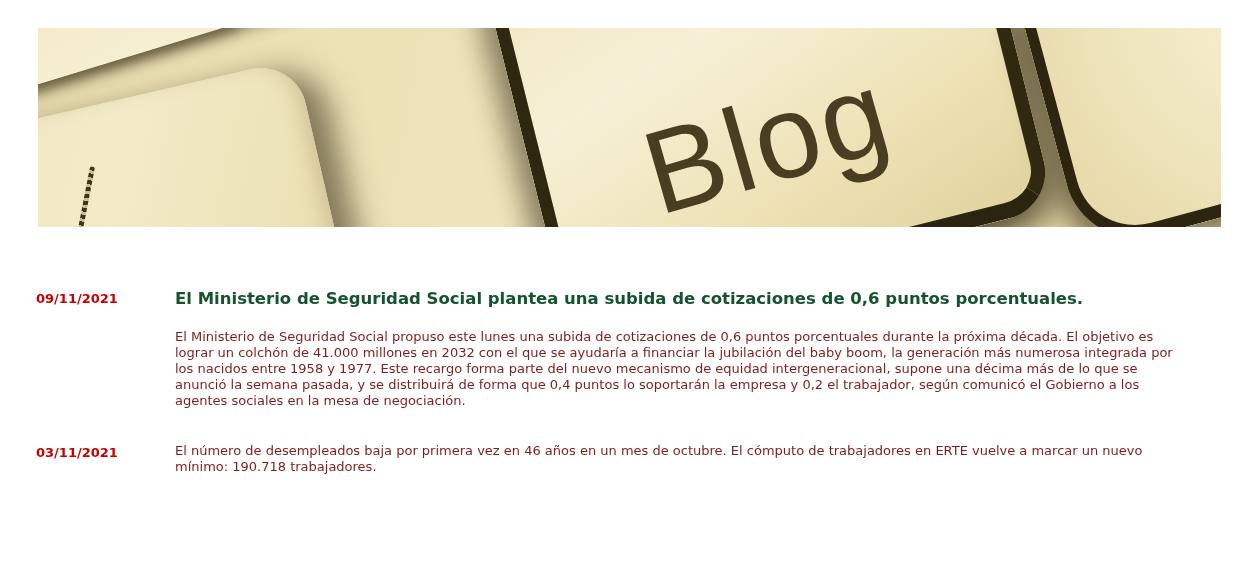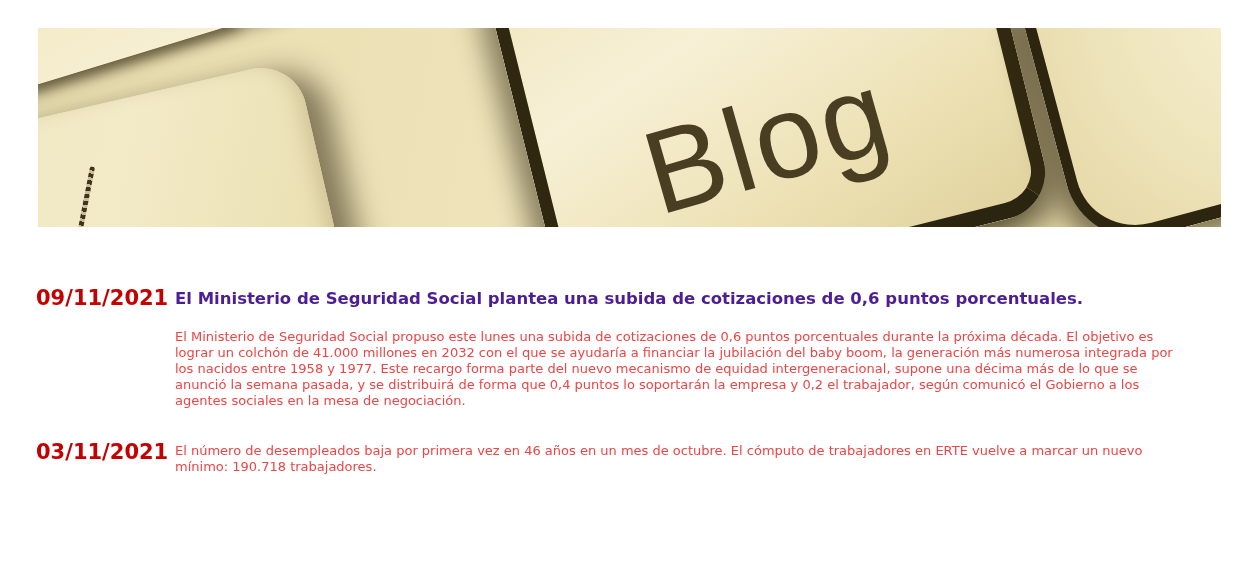--- a/index.html
+++ b/index.html
@@ -63,29 +63,29 @@
     background:radial-gradient(circle at 65% 30%,#f7f0d4 0%,#efe5bd 55%,#e5d8a6 100%);
     border-left:11px solid #2e2510;
     border-bottom:13px solid #2e2510;
     box-shadow:-10px 14px 24px rgba(45,35,12,.55);
   }
 
   
   .entries{position:absolute;left:0;top:289px;width:1244px;}
   .entry{display:grid;grid-template-columns:139px 1fr;padding:0 58px 0 36px;box-sizing:border-box;margin-bottom:17px;}
   .entry-date{
-    font-size:21px;font-weight:bold;color:#c40000;line-height:19px;white-space:nowrap;
+    font-size:13px;font-weight:bold;color:#c40000;line-height:19px;white-space:nowrap;
   }
   .entry-main{min-width:0;}
   .entry-title{
-    font-size:16.5px;font-weight:bold;color:#4c1d95;line-height:19px;margin:0 0 21px 0;
+    font-size:16.5px;font-weight:bold;color:#14532d;line-height:19px;margin:0 0 21px 0;
     cursor:pointer;
   }
   .entry-body{
-    font-size:13px;line-height:16px;color:#ef4444;margin:0;text-align:left;
+    font-size:13px;line-height:16px;color:#7f1d1d;margin:0;text-align:left;
   }
 </style>
 </head>
 <body>
 
 <div class="photo">
   <div class="key key-fragment-br"></div>
   <div class="gap-stripe-a"></div>
   <div class="key key-topleft"></div>
   <div class="key key-left"></div>

